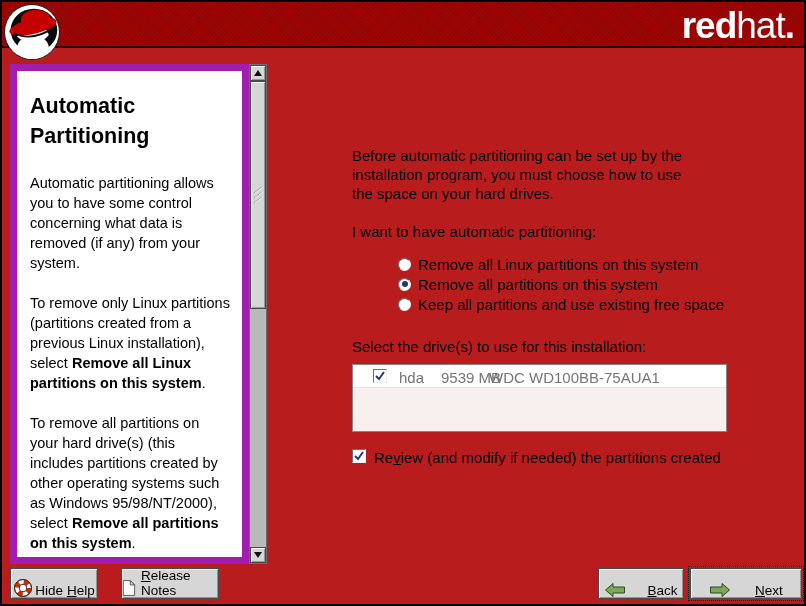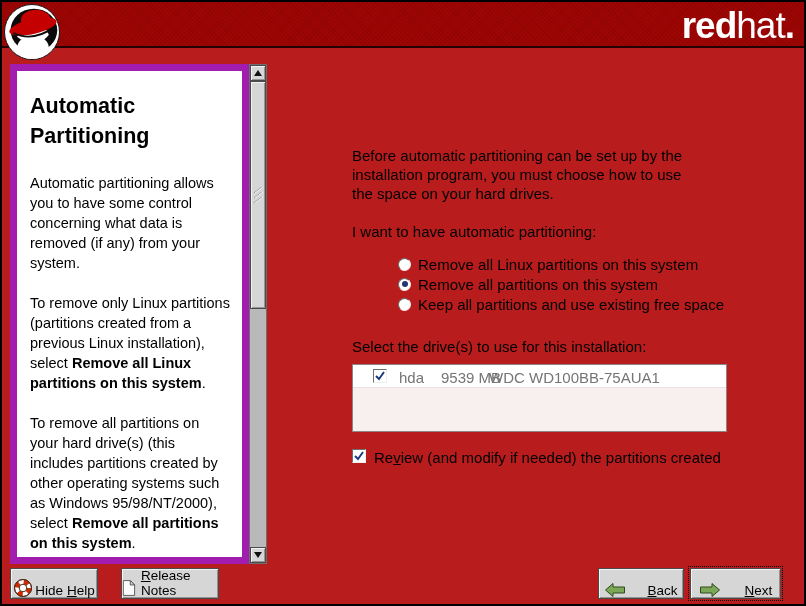--- a/index.html
+++ b/index.html
@@ -95,21 +95,21 @@
   .btn {
     position:absolute; top:566px; height:31px; background:#d6d6d6;
     border:1px solid #4a4a4a;
     box-shadow:inset 1px 1px 0 #f4f4f4, inset -1px -1px 0 #929292;
     display:flex; align-items:flex-end; justify-content:center;
     font-size:13.5px; gap:5px; cursor:default;
   }
   .btn-hide-help { left:8px; width:88px; gap:2px; }
   .btn-release-notes { left:119px; width:98px; }
   .btn-back { left:596px; width:86px; gap:21px; }
-  .btn-next { left:688px; width:91px; gap:24px; outline:1px dotted #000; outline-offset:1px; }
+  .btn-next { left:688px; width:112px; gap:24px; outline:1px dotted #000; outline-offset:1px; }
 </style>
 </head>
 <body>
 
 <div class="window">
 
   <div class="banner"></div>
   <div class="logo">
     <svg width="56" height="56" viewBox="0 0 60 60">
       <ellipse cx="31" cy="27" rx="25" ry="23" fill="#0b0b0b"></ellipse>

